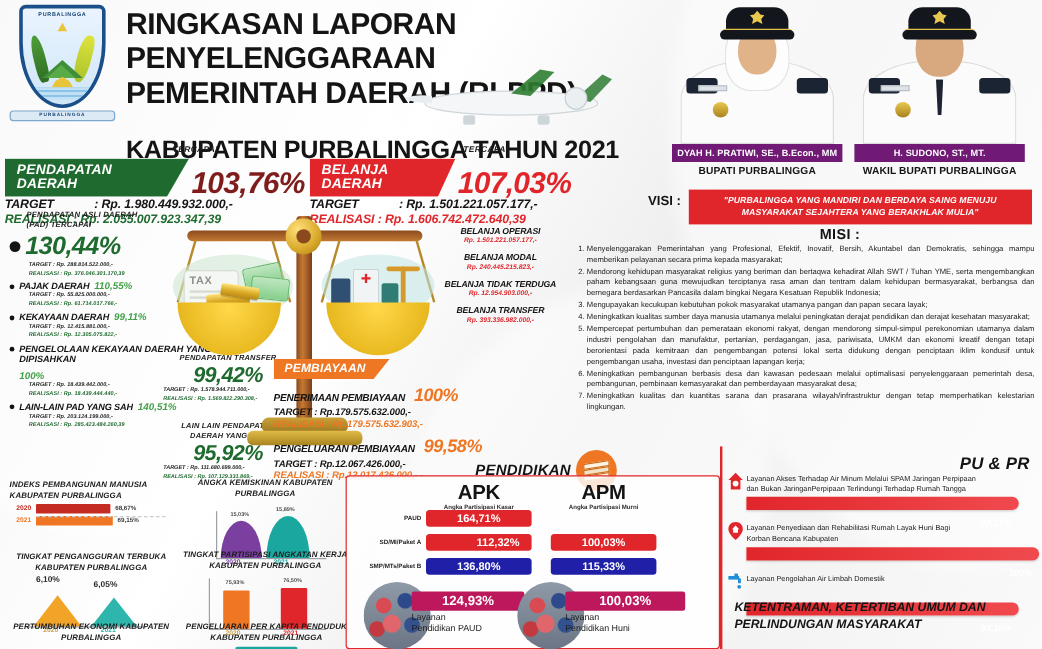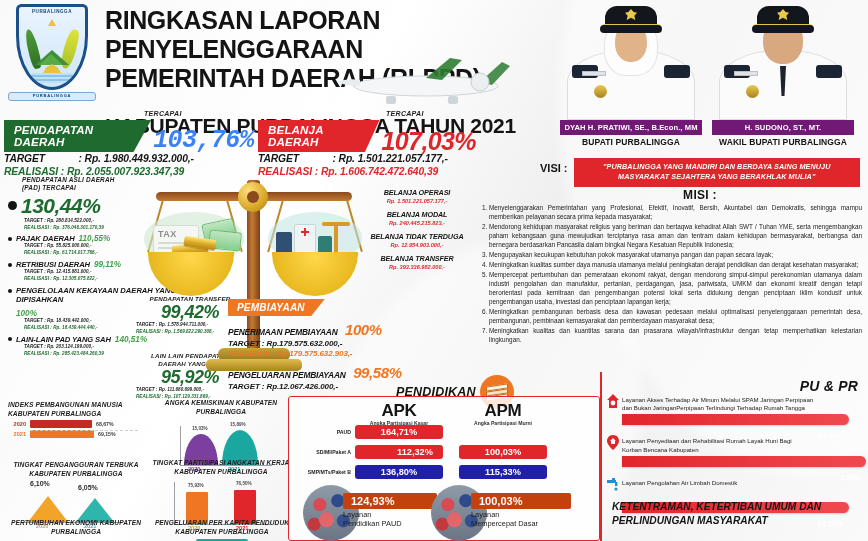--- a/index.html
+++ b/index.html
@@ -64,29 +64,29 @@
 
   
   #visi-row{position:absolute;right:8px;top:158px;width:320px;display:flex;align-items:flex-start;gap:6px;}
   .visi-label{font-size:11px;font-weight:bold;color:#141414;padding-top:4px;white-space:nowrap;}
   .visi-box{flex:1;background:#e1262b;color:#fff;text-align:center;padding:4px 6px;font-size:7.2px;font-weight:bold;font-style:italic;line-height:1.45;letter-spacing:.1px;}
   #misi-title{position:absolute;right:8px;top:188px;width:320px;text-align:center;font-size:12px;font-weight:bold;color:#141414;letter-spacing:.3px;}
   #misi-list{position:absolute;left:478px;top:203px;width:384px;font-size:6.35px;line-height:1.42;color:#1c1c1c;}
   #misi-list li{margin-bottom:1px;text-align:justify;margin-left:11px;}
 
   
-  .moneyhead{position:absolute;}
+  .moneyhead{position:absolute;margin-top:12px;}
   .mh-pend{left:4px;top:120px;width:250px;}
   .mh-bel{left:258px;top:120px;width:218px;}
   .cap-tercapai{position:absolute;font-size:7px;font-weight:bold;font-style:italic;color:#1c1c1c;letter-spacing:.3px;}
   .ribbon{display:inline-block;color:#fff;font-size:11.5px;font-weight:bold;font-style:italic;letter-spacing:.2px;padding:4px 22px 4px 10px;position:relative;}
   .ribbon.green{background:#1f6b2f;clip-path:polygon(0 0,100% 0,88% 100%,0 100%);}
   .ribbon.red{background:#e1262b;clip-path:polygon(0 0,100% 0,88% 100%,0 100%);}
   .pct-big{font-size:25px;font-weight:bold;font-style:italic;line-height:.9;letter-spacing:-.6px;}
-  .pct-green{color:#3b82f6;font-family:Liberation Mono, monospace;} .pct-red{color:#e1262b;}
+  .pct-green{color:#7f1d1d;} .pct-red{color:#e1262b;}
   .tr-line{font-size:10.3px;font-weight:bold;font-style:italic;line-height:1.24;letter-spacing:-.1px;white-space:nowrap;}
   .tr-t{color:#141414;} .tr-r-green{color:#1f6b2f;} .tr-r-red{color:#e1262b;}
 
   
   #pad{position:absolute;left:8px;top:176px;width:215px;}
   .pad-cap{font-size:6.4px;font-weight:bold;font-style:italic;color:#1c1c1c;line-height:1.3;margin-left:14px;letter-spacing:.2px;}
   .pad-big{display:flex;align-items:center;gap:4px;margin-top:1px;}
   .bullet{width:9px;height:9px;border-radius:50%;background:#141414;flex:0 0 auto;}
   .bullet.sm{width:4px;height:4px;}
   .pad-big .pct{font-size:21px;font-weight:bold;font-style:italic;color:#1f6b2f;letter-spacing:-.5px;}
@@ -167,21 +167,21 @@
   .edu-rowlbl{font-size:5.2px;font-weight:bold;color:#1c1c1c;text-align:right;}
   .edu-pill{border-radius:3px;color:#fff;font-size:9.2px;font-weight:bold;text-align:center;padding:2px 0;}
   .pill-red{background:#e1262b;} .pill-blue{background:#1f1fa8;}
   .edu-photo{width:56px;height:56px;border-radius:50%;background:
      radial-gradient(circle at 30% 35%,#d94b52 6px,transparent 7px),
      radial-gradient(circle at 62% 28%,#2f4a8a 6px,transparent 7px),
      radial-gradient(circle at 42% 62%,#e0666b 7px,transparent 8px),
      radial-gradient(circle at 72% 64%,#33508f 6px,transparent 7px),
      radial-gradient(circle at 20% 70%,#c4393f 6px,transparent 7px),
      linear-gradient(#8f9aa8,#6b7585);}
-  .teal-pill{background:#c2410c;color:#fff;font-size:11px;font-weight:bold;padding:2px 8px;border-radius:2px;}
+  .teal-pill{background:#be185d;color:#fff;font-size:11px;font-weight:bold;padding:2px 8px;border-radius:2px;text-align:center;}
   .lay-txt{font-size:7.4px;color:#1c1c1c;line-height:1.25;}
 
   
   #pupr{position:absolute;left:604px;top:396px;width:262px;height:145px;}
   #pupr-title{position:absolute;right:10px;top:378px;font-size:14px;font-weight:bold;font-style:italic;color:#141414;letter-spacing:.2px;}
   .pupr-divider{position:absolute;left:600px;top:372px;width:2px;height:170px;background:#e1262b;}
   .pupr-lbl{font-size:6.1px;color:#1c1c1c;line-height:1.35;}
   .pupr-bar{position:relative;height:11px;margin-top:2px;background:linear-gradient(90deg,#e1262b,#f04a4e);border-radius:0 6px 6px 0;box-shadow:0 1px 2px rgba(0,0,0,.18);}
   .pupr-bar span{position:absolute;right:0;top:16px;height:11px;line-height:11px;color:#fff;font-size:7.6px;font-weight:bold;font-style:italic;padding-right:6px;}
   .pupr-ico{position:absolute;left:-16px;top:-2px;width:14px;height:15px;}
@@ -332,21 +332,21 @@
       <div class="pad-name">PAJAK DAERAH</div>
       <div class="pad-pct">110,55%</div>
     </div>
     <div class="tiny-tr tiny-t">TARGET     : Rp. 55.825.000.000,-</div>
     <div class="tiny-tr tiny-r">REALISASI : Rp. 61.714.017.766,-</div>
   </div>
 
   <div class="pad-item">
     <div class="pad-row">
       <div class="bullet sm"></div>
-      <div class="pad-name">RETRIBUSI DAERAH</div>
+      <div class="pad-name">KEKAYAAN DAERAH</div>
       <div class="pad-pct">99,11%</div>
     </div>
     <div class="tiny-tr tiny-t">TARGET     : Rp. 12.415.881.000,-</div>
     <div class="tiny-tr tiny-r">REALISASI : Rp. 12.305.075.822,-</div>
   </div>
 
   <div class="pad-item">
     <div class="pad-row" style="align-items:flex-start;">
       <div class="bullet sm" style="margin-top:3px"></div>
       <div style="display:flex;flex-wrap:wrap;align-items:baseline;gap:4px;width:190px;">
@@ -436,20 +436,21 @@
   <div class="pemb-grp">
     <span class="pemb-name">PENERIMAAN PEMBIAYAAN</span>
     <span class="pemb-pct">100%</span>
     <div class="pemb-line pl-t">TARGET     : Rp.179.575.632.000,-</div>
     <div class="pemb-line pl-r">REALISASI : Rp.179.575.632.903,-</div>
   </div>
   <div class="pemb-grp">
     <span class="pemb-name">PENGELUARAN PEMBIAYAAN</span>
     <span class="pemb-pct">99,58%</span>
     <div class="pemb-line pl-t">TARGET     : Rp.12.067.426.000,-</div>
+    <div class="pemb-line pl-r">REALISASI : Rp.12.017.426.000,- -</div>
   </div>
 </div>
 
 <div id="stats">
 
   <div class="st-box" style="left:8px;top:0px;width:130px;">
     <div class="st-title">INDEKS PEMBANGUNAN MANUSIA KABUPATEN PURBALINGGA</div>
     <div class="ipm-row">
       <div class="ipm-year" style="color:#c42b22;">2020</div>
       <div class="ipm-bar" style="width:62px;background:#c42b22;"></div>
@@ -553,21 +554,21 @@
         <div>Pendidikan PAUD</div>
       </div>
     </div>
   </div>
   <div style="position:absolute;left:142px;top:88px;">
     <div class="edu-photo"></div>
     <div style="position:absolute;left:40px;top:8px;width:100px;">
       <div class="teal-pill">100,03%</div>
       <div class="lay-txt" style="margin-top:1px;">
         <div>Layanan</div>
-        <div>Mempercepat Dasar</div>
+        <div>Pendidikan Huni</div>
       </div>
     </div>
   </div>
 </div>
 
 <div class="pupr-divider"></div>
 <div id="pupr-title">PU &amp; PR</div>
 
 <div id="pupr">
   <div style="position:relative;margin-left:18px;">

